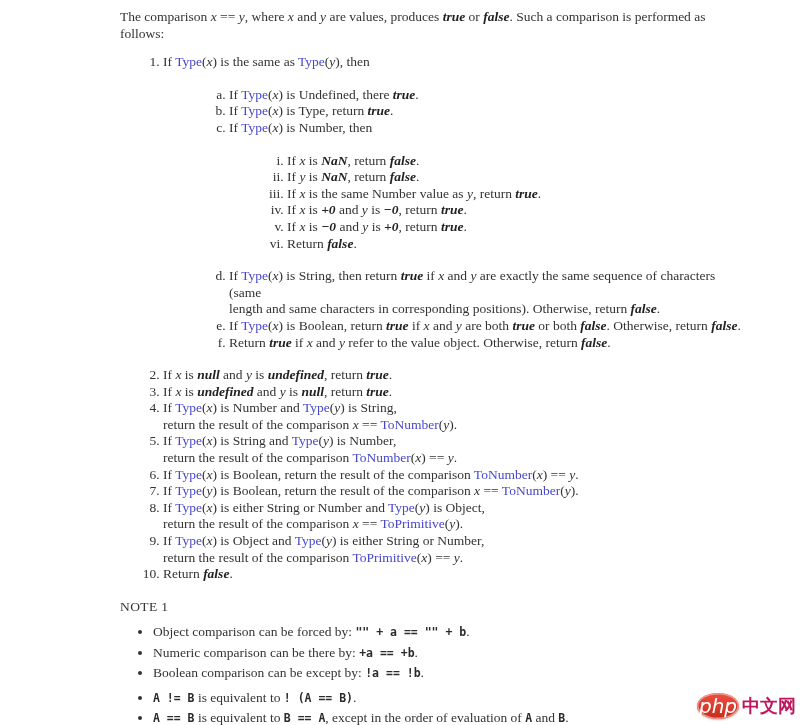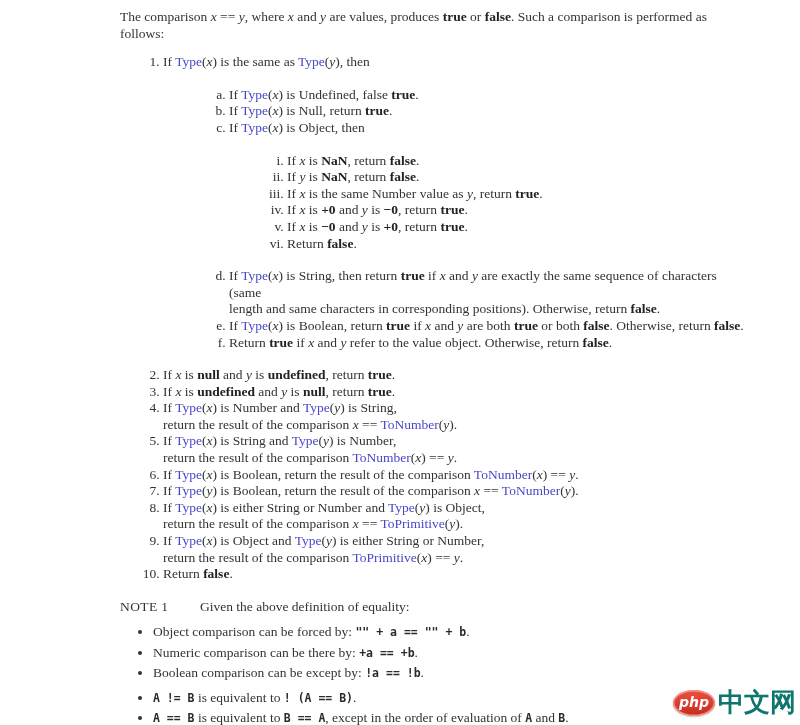--- a/index.html
+++ b/index.html
@@ -14,55 +14,55 @@
   .sec-num{margin-right:13px;}
   .content{margin-left:52px;width:660px;}
   .intro{margin:0;}
   ol{margin:16px;padding:0;}
   ol.lvl0{margin-top:12px;padding-left:27px;list-style:decimal;}
   ol.ls-alpha{padding-left:50px;list-style:lower-alpha;}
   ol.ls-roman{padding-left:42px;list-style:lower-roman;}
   li{margin:0;padding:0;}
   .seg-p{color:#333333;}
   .seg-v{font-style:italic;}
-  .seg-b{font-weight:bold;color:#222222;}
+  .seg-b{font-weight:bold;color:#222222;font-style:italic;}
   a.seg-l{color:#4747c9;text-decoration:none;cursor:pointer;}
   .seg-c{font-family:"DejaVu Sans Mono", monospace;font-weight:bold;font-size:11.5px;color:#2b2b2b;}
   .note{}
   .note-row{display:flex;}
   .note-label{flex:0 0 80px;width:80px;letter-spacing:.4px;}
   .note-text{flex:1;}
   ul.note-list{margin:9px 0 0 0;padding-left:33px;list-style:disc;}
   ul.note-list li{margin-bottom:3.5px;}
   .watermark{position:absolute;right:4px;bottom:6px;display:flex;align-items:center;gap:3px;}
   .php-badge{
     display:flex;align-items:center;justify-content:center;
     width:42px;height:26px;border-radius:50%;
     background:linear-gradient(#ef5040,#c42b1e);
     box-shadow:inset 0 0 0 1.5px #f4978c, 0 1px 2px rgba(0,0,0,.25);
     color:#ffffff;font-family:"DejaVu Sans", sans-serif;
-    font-weight:bold;font-style:italic;font-size:14px;
+    font-weight:normal;font-style:italic;font-size:20px;
   }
   .cn-text{
     font-family:"DejaVu Sans", sans-serif;font-weight:bold;
-    font-size:26px;color:#0f766e;
+    font-size:18px;color:#be185d;
     text-shadow:0 0 2px #ffffff,0 0 2px #ffffff;
   }
 </style>
 </head>
 <body>
 
 <div class="doc">
   <div class="content">
     <p class="intro" id="intro"><span class="seg-p">The comparison </span><span class="seg-v">x</span><span class="seg-p"> == </span><span class="seg-v">y</span><span class="seg-p">, where </span><span class="seg-v">x</span><span class="seg-p"> and </span><span class="seg-v">y</span><span class="seg-p"> are values, produces </span><span class="seg-b">true</span><span class="seg-p"> or </span><span class="seg-b">false</span><span class="seg-p">. Such a comparison is performed as</span><br><span class="seg-p">follows:</span></p>
     <ol class="lvl0" id="algo-list">
         <li><span class="seg-p">If </span><a href="#" class="seg-l">Type</a><span class="seg-p">(</span><span class="seg-v">x</span><span class="seg-p">) is the same as </span><a href="#" class="seg-l">Type</a><span class="seg-p">(</span><span class="seg-v">y</span><span class="seg-p">), then</span><ol class="ls-alpha">
-            <li><span class="seg-p">If </span><a href="#" class="seg-l">Type</a><span class="seg-p">(</span><span class="seg-v">x</span><span class="seg-p">) is Undefined, false </span><span class="seg-b">true</span><span class="seg-p">.</span></li>
-            <li><span class="seg-p">If </span><a href="#" class="seg-l">Type</a><span class="seg-p">(</span><span class="seg-v">x</span><span class="seg-p">) is Null, return </span><span class="seg-b">true</span><span class="seg-p">.</span></li>
-            <li><span class="seg-p">If </span><a href="#" class="seg-l">Type</a><span class="seg-p">(</span><span class="seg-v">x</span><span class="seg-p">) is Object, then</span><ol class="ls-roman">
+            <li><span class="seg-p">If </span><a href="#" class="seg-l">Type</a><span class="seg-p">(</span><span class="seg-v">x</span><span class="seg-p">) is Undefined, there </span><span class="seg-b">true</span><span class="seg-p">.</span></li>
+            <li><span class="seg-p">If </span><a href="#" class="seg-l">Type</a><span class="seg-p">(</span><span class="seg-v">x</span><span class="seg-p">) is Type, return </span><span class="seg-b">true</span><span class="seg-p">.</span></li>
+            <li><span class="seg-p">If </span><a href="#" class="seg-l">Type</a><span class="seg-p">(</span><span class="seg-v">x</span><span class="seg-p">) is Number, then</span><ol class="ls-roman">
                 <li><span class="seg-p">If </span><span class="seg-v">x</span><span class="seg-p"> is </span><span class="seg-b">NaN</span><span class="seg-p">, return </span><span class="seg-b">false</span><span class="seg-p">.</span></li>
                 <li><span class="seg-p">If </span><span class="seg-v">y</span><span class="seg-p"> is </span><span class="seg-b">NaN</span><span class="seg-p">, return </span><span class="seg-b">false</span><span class="seg-p">.</span></li>
                 <li><span class="seg-p">If </span><span class="seg-v">x</span><span class="seg-p"> is the same Number value as </span><span class="seg-v">y</span><span class="seg-p">, return </span><span class="seg-b">true</span><span class="seg-p">.</span></li>
                 <li><span class="seg-p">If </span><span class="seg-v">x</span><span class="seg-p"> is </span><span class="seg-b">+0</span><span class="seg-p"> and </span><span class="seg-v">y</span><span class="seg-p"> is </span><span class="seg-b">−0</span><span class="seg-p">, return </span><span class="seg-b">true</span><span class="seg-p">.</span></li>
                 <li><span class="seg-p">If </span><span class="seg-v">x</span><span class="seg-p"> is </span><span class="seg-b">−0</span><span class="seg-p"> and </span><span class="seg-v">y</span><span class="seg-p"> is </span><span class="seg-b">+0</span><span class="seg-p">, return </span><span class="seg-b">true</span><span class="seg-p">.</span></li>
                 <li><span class="seg-p">Return </span><span class="seg-b">false</span><span class="seg-p">.</span></li>
               </ol></li>
             <li><span class="seg-p">If </span><a href="#" class="seg-l">Type</a><span class="seg-p">(</span><span class="seg-v">x</span><span class="seg-p">) is String, then return </span><span class="seg-b">true</span><span class="seg-p"> if </span><span class="seg-v">x</span><span class="seg-p"> and </span><span class="seg-v">y</span><span class="seg-p"> are exactly the same sequence of characters (same</span><br><span class="seg-p">length and same characters in corresponding positions). Otherwise, return </span><span class="seg-b">false</span><span class="seg-p">.</span></li>
             <li><span class="seg-p">If </span><a href="#" class="seg-l">Type</a><span class="seg-p">(</span><span class="seg-v">x</span><span class="seg-p">) is Boolean, return </span><span class="seg-b">true</span><span class="seg-p"> if </span><span class="seg-v">x</span><span class="seg-p"> and </span><span class="seg-v">y</span><span class="seg-p"> are both </span><span class="seg-b">true</span><span class="seg-p"> or both </span><span class="seg-b">false</span><span class="seg-p">. Otherwise, return </span><span class="seg-b">false</span><span class="seg-p">.</span></li>
             <li><span class="seg-p">Return </span><span class="seg-b">true</span><span class="seg-p"> if </span><span class="seg-v">x</span><span class="seg-p"> and </span><span class="seg-v">y</span><span class="seg-p"> refer to the value object. Otherwise, return </span><span class="seg-b">false</span><span class="seg-p">.</span></li>
@@ -74,21 +74,20 @@
         <li><span class="seg-p">If </span><a href="#" class="seg-l">Type</a><span class="seg-p">(</span><span class="seg-v">x</span><span class="seg-p">) is Boolean, return the result of the comparison </span><a href="#" class="seg-l">ToNumber</a><span class="seg-p">(</span><span class="seg-v">x</span><span class="seg-p">) == </span><span class="seg-v">y</span><span class="seg-p">.</span></li>
         <li><span class="seg-p">If </span><a href="#" class="seg-l">Type</a><span class="seg-p">(</span><span class="seg-v">y</span><span class="seg-p">) is Boolean, return the result of the comparison </span><span class="seg-v">x</span><span class="seg-p"> == </span><a href="#" class="seg-l">ToNumber</a><span class="seg-p">(</span><span class="seg-v">y</span><span class="seg-p">).</span></li>
         <li><span class="seg-p">If </span><a href="#" class="seg-l">Type</a><span class="seg-p">(</span><span class="seg-v">x</span><span class="seg-p">) is either String or Number and </span><a href="#" class="seg-l">Type</a><span class="seg-p">(</span><span class="seg-v">y</span><span class="seg-p">) is Object,</span><br><span class="seg-p">return the result of the comparison </span><span class="seg-v">x</span><span class="seg-p"> == </span><a href="#" class="seg-l">ToPrimitive</a><span class="seg-p">(</span><span class="seg-v">y</span><span class="seg-p">).</span></li>
         <li><span class="seg-p">If </span><a href="#" class="seg-l">Type</a><span class="seg-p">(</span><span class="seg-v">x</span><span class="seg-p">) is Object and </span><a href="#" class="seg-l">Type</a><span class="seg-p">(</span><span class="seg-v">y</span><span class="seg-p">) is either String or Number,</span><br><span class="seg-p">return the result of the comparison </span><a href="#" class="seg-l">ToPrimitive</a><span class="seg-p">(</span><span class="seg-v">x</span><span class="seg-p">) == </span><span class="seg-v">y</span><span class="seg-p">.</span></li>
         <li><span class="seg-p">Return </span><span class="seg-b">false</span><span class="seg-p">.</span></li>
       </ol>
     <div id="notes">
         <div class="note">
           <div class="note-row">
             <span class="note-label">NOTE 1</span>
-            <span class="note-text"><span class="seg-p">Given the above definition of equality:</span></span>
           </div>
           <ul class="note-list">
             <li><span class="seg-p">Object comparison can be forced by: </span><span class="seg-c">"" + a == "" + b</span><span class="seg-p">.</span></li>
             <li><span class="seg-p">Numeric comparison can be there by: </span><span class="seg-c">+a == +b</span><span class="seg-p">.</span></li>
             <li><span class="seg-p">Boolean comparison can be except by: </span><span class="seg-c">!a == !b</span><span class="seg-p">.</span></li>
           </ul>
         </div>
         <div class="note">
           <ul class="note-list">
             <li><span class="seg-c">A != B</span><span class="seg-p"> is equivalent to </span><span class="seg-c">! (A == B)</span><span class="seg-p">.</span></li>

